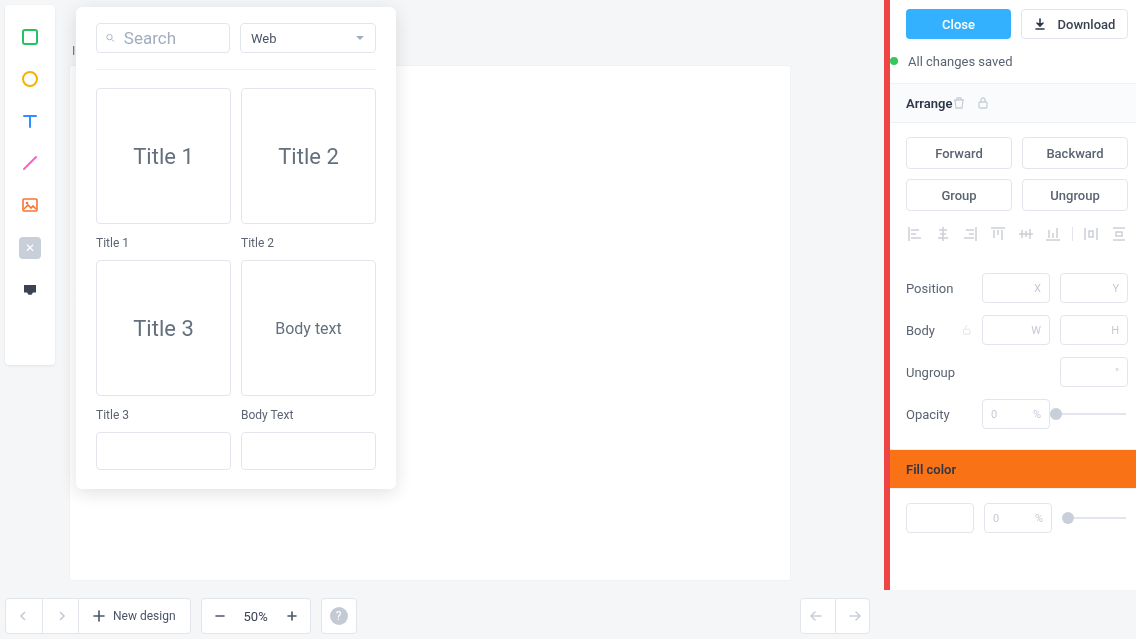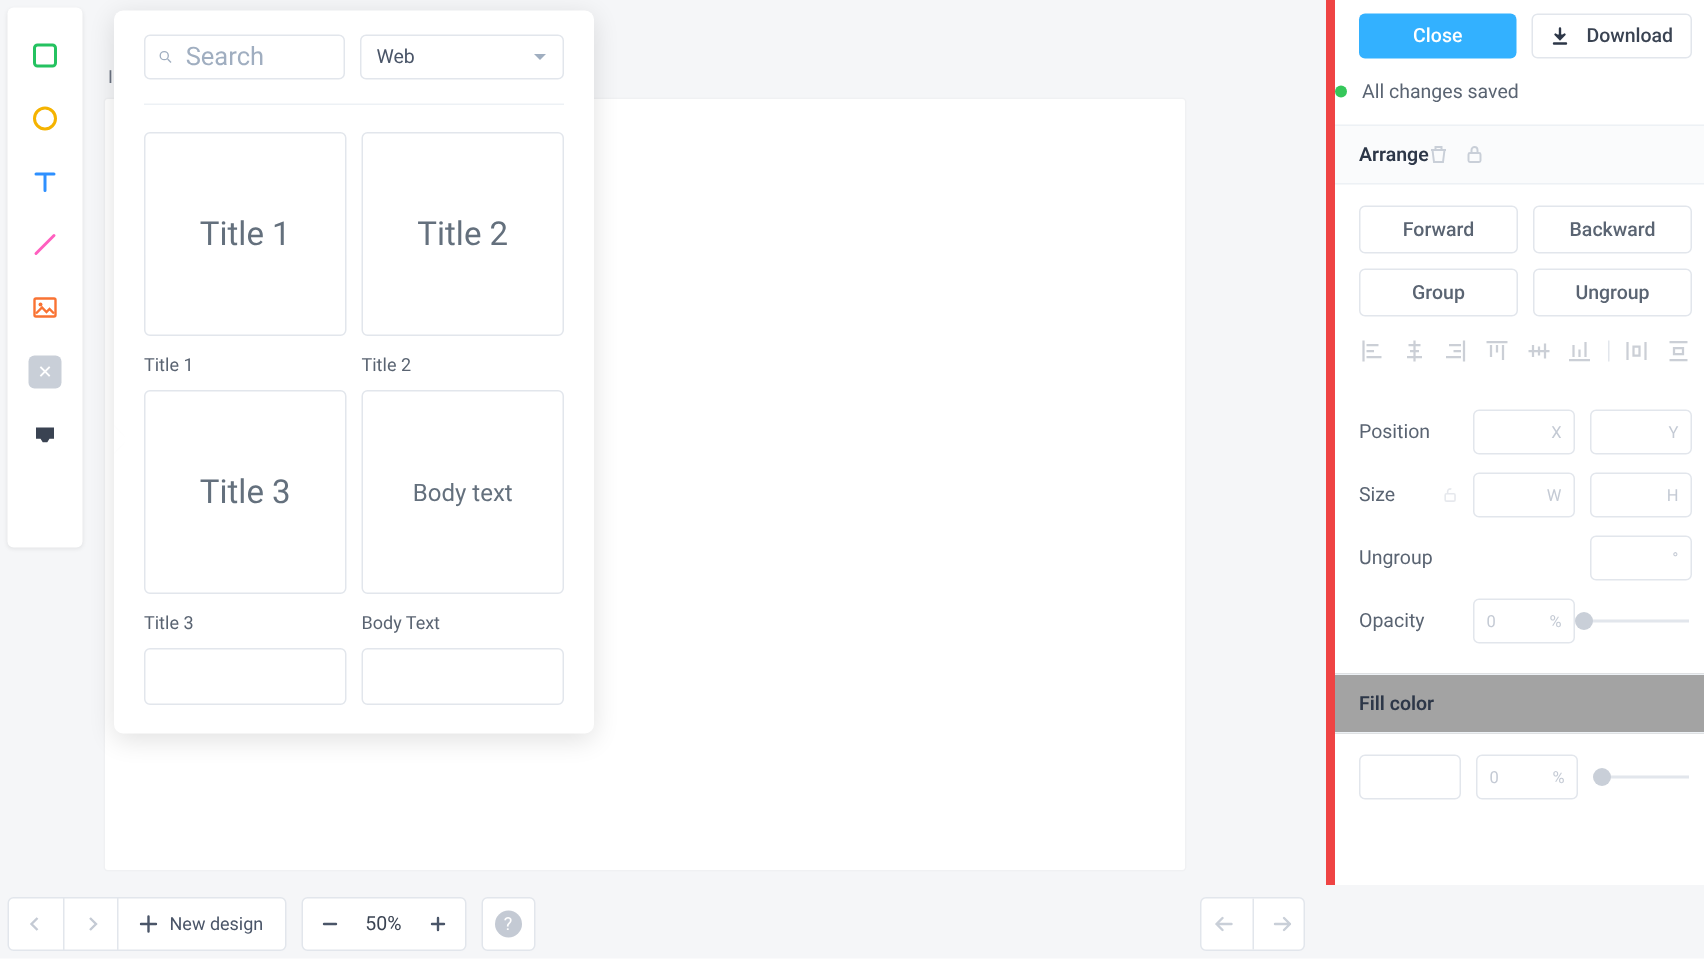--- a/index.html
+++ b/index.html
@@ -59,21 +59,21 @@
   .align-ic{width:18px;height:18px;cursor:pointer;opacity:.45}
   .align-sep{width:1px;height:14px;background:#e2e6ec;align-self:center}
   .prop-row{display:flex;align-items:center;height:32px;padding-top:6px}
   .prop-label{width:76px;font-size:13px;color:#5a6472}
   .prop-fields{display:flex;gap:10px;margin-left:auto}
   .mini-input{width:68px;height:30px;border:1px solid #e2e6ec;border-radius:4px;display:flex;align-items:center;justify-content:flex-end;padding:0 8px;font-size:11px;color:#c4cad4}
   .mini-input.single{width:68px}
   .lock-ic{width:16px;height:16px;margin-left:auto;margin-right:10px;opacity:.35}
   .slider-track{flex:1;height:2px;background:#e2e6ec;position:relative;margin-left:6px;margin-right:2px}
   .slider-thumb{position:absolute;left:0;top:50%;width:12px;height:12px;border-radius:50%;background:#c9cfd8;transform:translate(-50%,-50%)}
-  .fill-head{height:40px;border-top:1px solid #edf1f5;border-bottom:1px solid #edf1f5;background:#a3a3a3;display:flex;align-items:center;padding:0 16px;font-size:13px;font-weight:600;color:#2d3748;margin-top:8px}
+  .fill-head{height:40px;border-top:1px solid #edf1f5;border-bottom:1px solid #edf1f5;background:#f97316;display:flex;align-items:center;padding:0 16px;font-size:13px;font-weight:600;color:#2d3748;margin-top:8px}
   .fill-body{padding:14px 8px 14px 16px;display:flex;align-items:center;gap:10px}
   .swatch{width:68px;height:30px;border:1px solid #e2e6ec;border-radius:4px;background:#fff}
 </style>
 </head>
 <body>
 
 <div class="left-toolbar">
   <div class="tool-btn">
     <svg width="18" height="18" viewBox="0 0 18 18">
         <rect x="2" y="2" width="14" height="14" rx="2" fill="none" stroke="#24c260" stroke-width="2"></rect>
@@ -275,21 +275,21 @@
     <div style="height:6px"></div>
 
     <div class="prop-row">
       <div class="prop-label">Position</div>
       <div class="prop-fields">
         <div class="mini-input">X</div>
         <div class="mini-input">Y</div>
       </div>
     </div>
     <div class="prop-row">
-      <div class="prop-label">Size</div>
+      <div class="prop-label">Body</div>
       <svg class="lock-ic" viewBox="0 0 14 14">
           <rect x="3" y="6" width="8" height="6" rx="1" fill="none" stroke="#b9c0cc" stroke-width="1.3"></rect>
           <path d="M5 6V4a2 2 0 013-1.7" fill="none" stroke="#b9c0cc" stroke-width="1.3"></path>
         </svg>
       <div class="prop-fields">
         <div class="mini-input">W</div>
         <div class="mini-input">H</div>
       </div>
     </div>
     <div class="prop-row">

